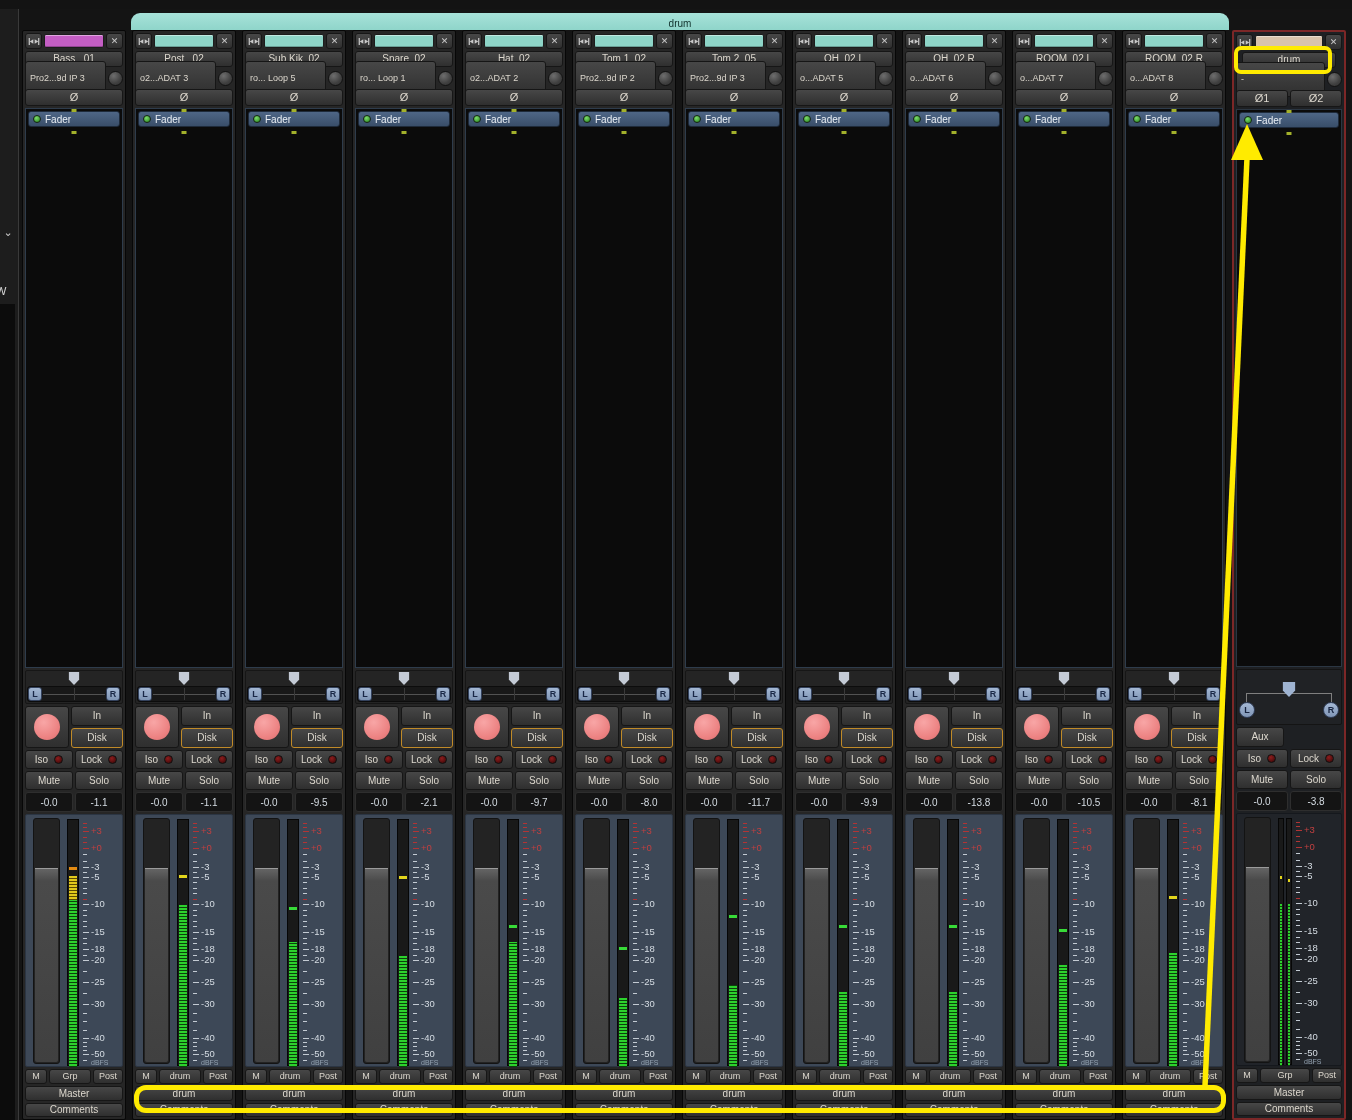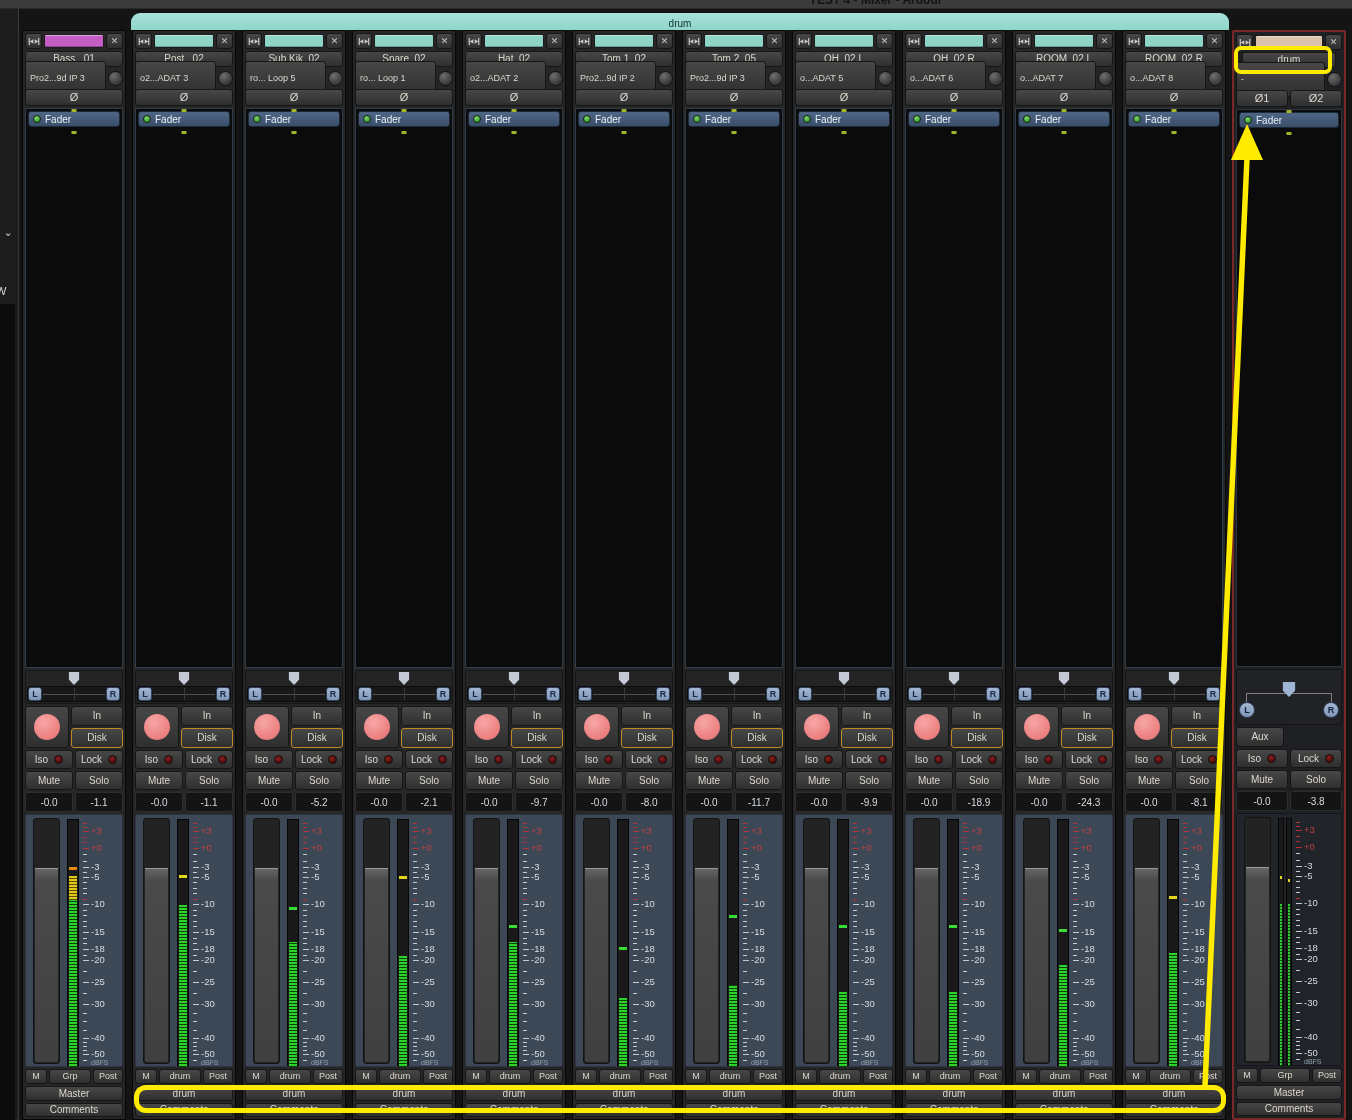--- a/index.html
+++ b/index.html
@@ -95,23 +95,20 @@
   .combtn{height:14px;margin-top:2px;font-size:10px;color:#cscscs;}
 
   
   .ann{position:absolute;border:4px solid var(--hl);border-radius:7px;pointer-events:none;z-index:60;}
   #annsvg{position:absolute;left:0;top:0;z-index:59;pointer-events:none;}
 </style>
 </head>
 <body>
 
 <div class="screen" style="--hl: #ffeb00;">
-  <div class="titlebar">
-    <span>TEST 4 - Mixer - Ardour</span>
-  </div>
 
   <div class="leftpanel">
     <div class="chev">⌄</div>
     <div class="edgeglyph">W</div>
     <div class="lower"></div>
   </div>
 
   <div class="mixer">
     <div class="grouptab">
       <span>drum</span>
@@ -434,21 +431,21 @@
               <span>Lock</span>
               <span class="led"></span>
             </button>
           </div>
           <div class="halfrow">
             <button class="btn">Mute</button>
             <button class="btn">Solo</button>
           </div>
           <div class="gains">
             <div class="val">-0.0</div>
-            <div class="val">-5.2</div>
+            <div class="val">-9.5</div>
           </div>
           <div class="meterarea">
             <div class="fader">
               <div class="faderfill"></div>
             </div>
             <div class="meterpack">
               <div class="mbar" style="left: 0px; width: 12px;">
                 <div class="mfill gfill" style="top: 121.5px; height: 125.5px;"></div>
                 <div class="mpeak" style="top: 86.8px; background: rgb(56, 218, 56);"></div>
               </div>
@@ -1226,21 +1223,21 @@
               <span>Lock</span>
               <span class="led"></span>
             </button>
           </div>
           <div class="halfrow">
             <button class="btn">Mute</button>
             <button class="btn">Solo</button>
           </div>
           <div class="gains">
             <div class="val">-0.0</div>
-            <div class="val">-18.9</div>
+            <div class="val">-13.8</div>
           </div>
           <div class="meterarea">
             <div class="fader">
               <div class="faderfill"></div>
             </div>
             <div class="meterpack">
               <div class="mbar" style="left: 0px; width: 12px;">
                 <div class="mfill gfill" style="top: 171.8px; height: 75.2px;"></div>
                 <div class="mpeak" style="top: 105.28px; background: rgb(56, 218, 56);"></div>
               </div>
@@ -1358,21 +1355,21 @@
               <span>Lock</span>
               <span class="led"></span>
             </button>
           </div>
           <div class="halfrow">
             <button class="btn">Mute</button>
             <button class="btn">Solo</button>
           </div>
           <div class="gains">
             <div class="val">-0.0</div>
-            <div class="val">-24.3</div>
+            <div class="val">-10.5</div>
           </div>
           <div class="meterarea">
             <div class="fader">
               <div class="faderfill"></div>
             </div>
             <div class="meterpack">
               <div class="mbar" style="left: 0px; width: 12px;">
                 <div class="mfill gfill" style="top: 145.4px; height: 101.6px;"></div>
                 <div class="mpeak" style="top: 109.2px; background: rgb(56, 218, 56);"></div>
               </div>

